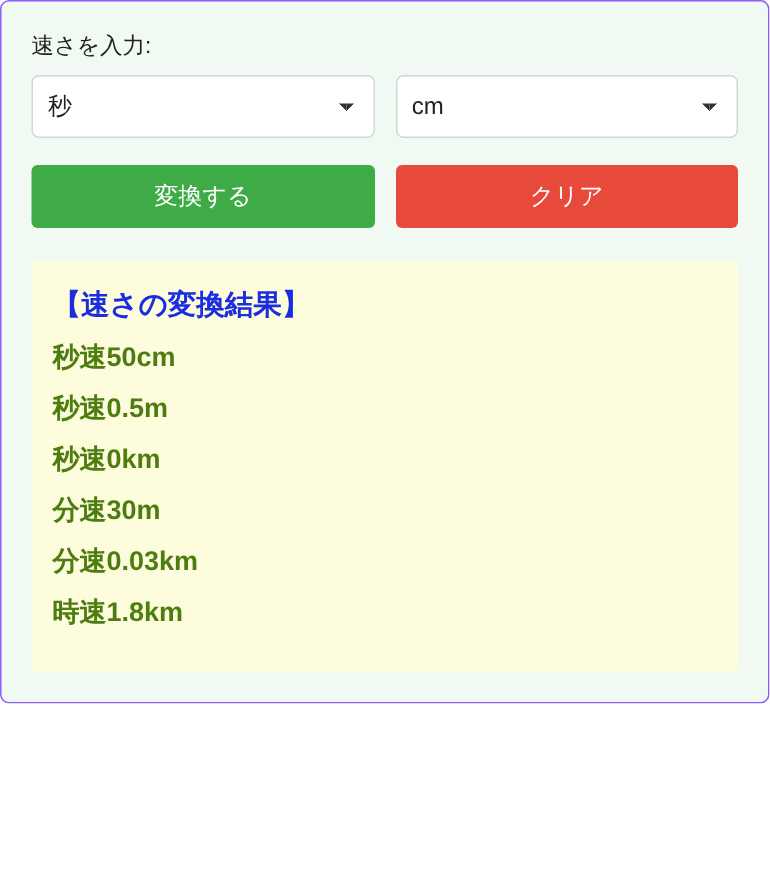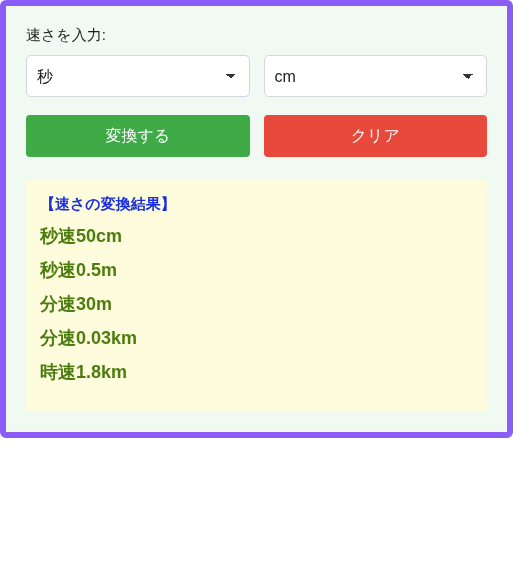--- a/index.html
+++ b/index.html
@@ -5,21 +5,21 @@
   * { box-sizing: border-box; }
   body {
     margin: 0;
     padding: 0;
     font-family: -apple-system, BlinkMacSystemFont, "Segoe UI", Helvetica, Arial, sans-serif;
     background: #fff;
   }
   .card {
     width: 513px;
     background: #f0faf2;
-    border: 6px solid #8b5cf6;
+    border: 1px solid #8b5cf6;
     border-radius: 6px;
     padding: 20px;
   }
   .label {
     font-size: 15px;
     color: #222;
     margin-bottom: 10px;
   }
   .input-row {
     margin-bottom: 14px;
@@ -76,21 +76,21 @@
   .btn-convert { background: #3eab46; }
   .btn-clear   { background: #e74a3b; font-family: Liberation Serif, serif; }
   .result-box {
     background: #fdfcdc;
     border-radius: 4px;
     padding: 16px 14px 18px;
   }
   .result-title {
     color: #1a2ee0;
     font-weight: 700;
-    font-size: 15px;
+    font-size: 19px;
     margin-bottom: 0;
   }
   .result-line {
     color: #4d7c0f;
     font-weight: 700;
     font-size: 18px;
     margin: 10px 0;
   }
 </style>
 </head>
@@ -112,18 +112,19 @@
 
   <div class="btn-row">
     <button class="btn btn-convert">変換する</button>
     <button class="btn btn-clear">クリア</button>
   </div>
 
   <div class="result-box">
     <div class="result-title">【速さの変換結果】</div>
     <div class="result-line">秒速50cm</div>
     <div class="result-line">秒速0.5m</div>
+    <div class="result-line">秒速0km</div>
     <div class="result-line">分速30m</div>
     <div class="result-line">分速0.03km</div>
     <div class="result-line">時速1.8km</div>
   </div>
 
 </div>
 
 </body></html>

